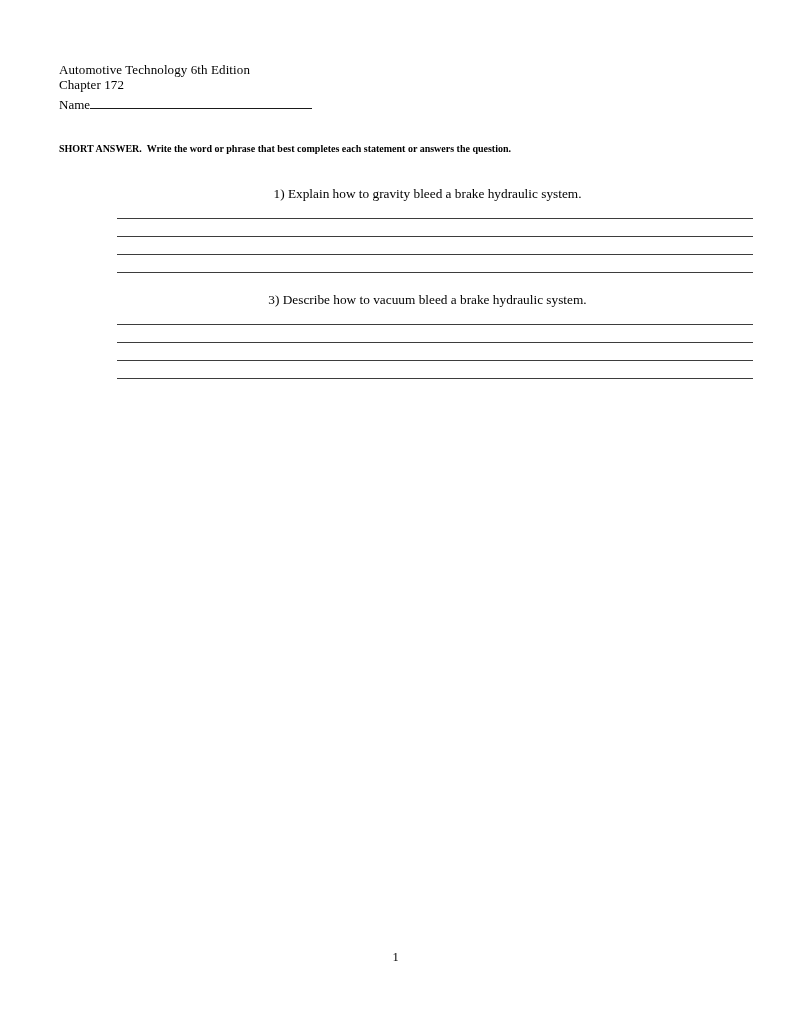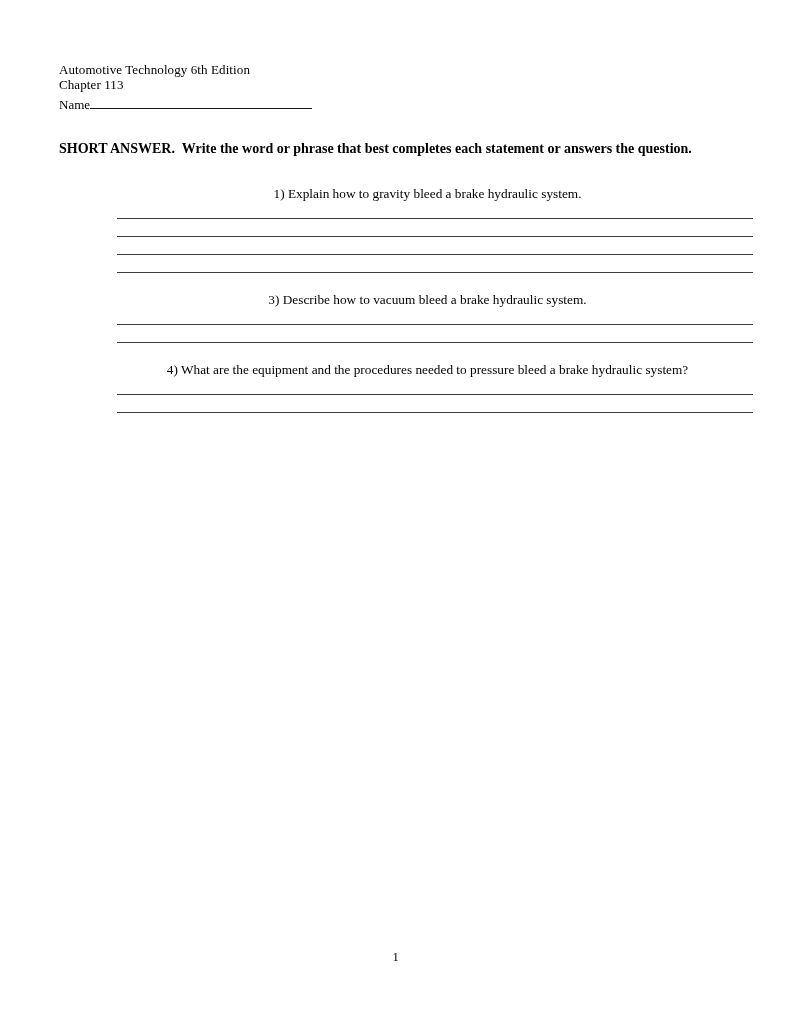--- a/index.html
+++ b/index.html
@@ -35,21 +35,21 @@
   .name-line {
     display: inline-block;
     width: 222px;
     height: 13px;
     border-bottom: 1.2px solid #1a1a1a;
     vertical-align: baseline;
   }
   .instructions {
     margin-top: 29px;
     font-weight: bold;
-    font-size: 14px;
+    font-size: 10px;
     line-height: 15px;
     white-space: pre-wrap;
   }
   .questions {
     margin-top: 13px;
     text-align: center;
   }
   .question {
     padding-left: 43px; 
   }
@@ -83,21 +83,21 @@
     font-size: 12.5px;
   }
 </style>
 </head>
 <body>
 
 <div class="page">
   <div class="content">
 
     <div class="book-title">Automotive Technology 6th Edition</div>
-    <div class="chapter">Chapter 113</div>
+    <div class="chapter">Chapter 172</div>
 
     <div class="name-row">
       <span>Name</span><span class="name-line"></span>
     </div>
 
     <div class="instructions">SHORT ANSWER.  Write the word or phrase that best completes each statement or answers the question.</div>
 
     <div class="questions">
 
       <div class="question">
@@ -123,24 +123,20 @@
           <span class="q-num">3)</span>
           <span>Describe how to vacuum bleed a brake hydraulic system.</span>
         </div>
         <div class="answer-lines">
           <div class="answer-line first"></div>
           <div class="answer-line"></div>
         </div>
       </div>
 
       <div class="question">
-        <div class="q-text">
-          <span class="q-num">4)</span>
-          <span>What are the equipment and the procedures needed to pressure bleed a brake hydraulic system?</span>
-        </div>
         <div class="answer-lines">
           <div class="answer-line first"></div>
           <div class="answer-line"></div>
         </div>
       </div>
 
 
     </div>
   </div>
 

